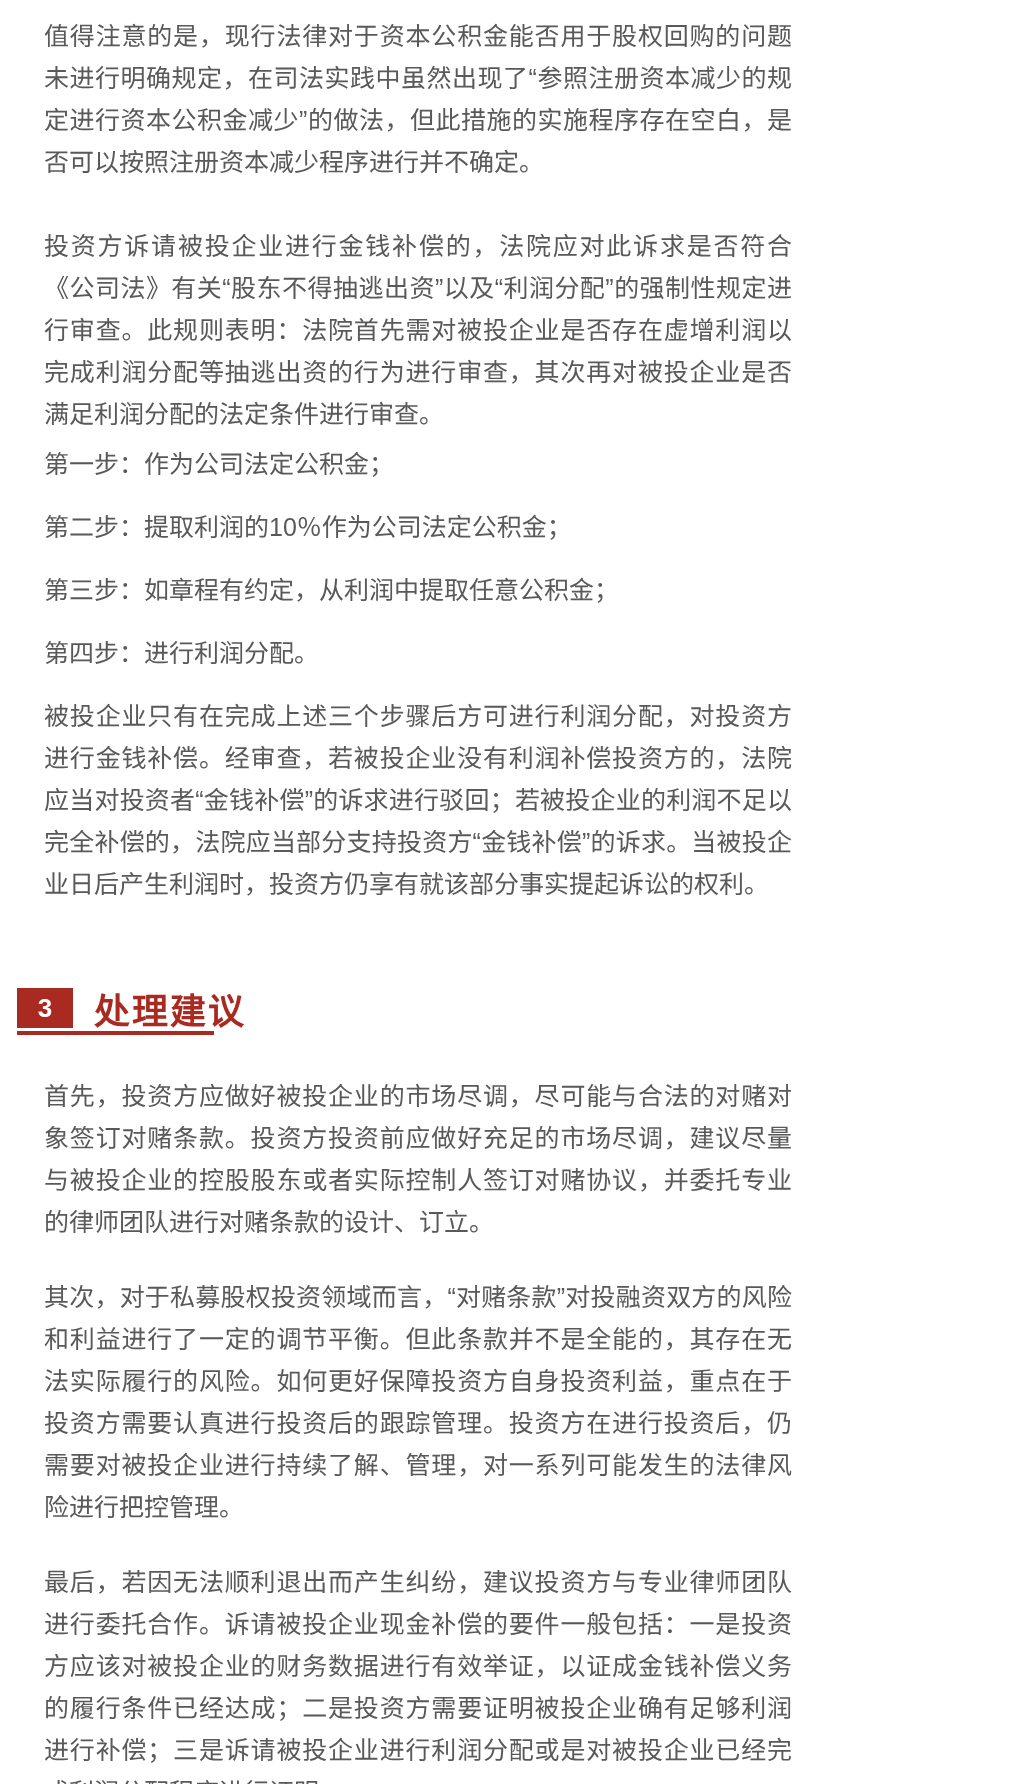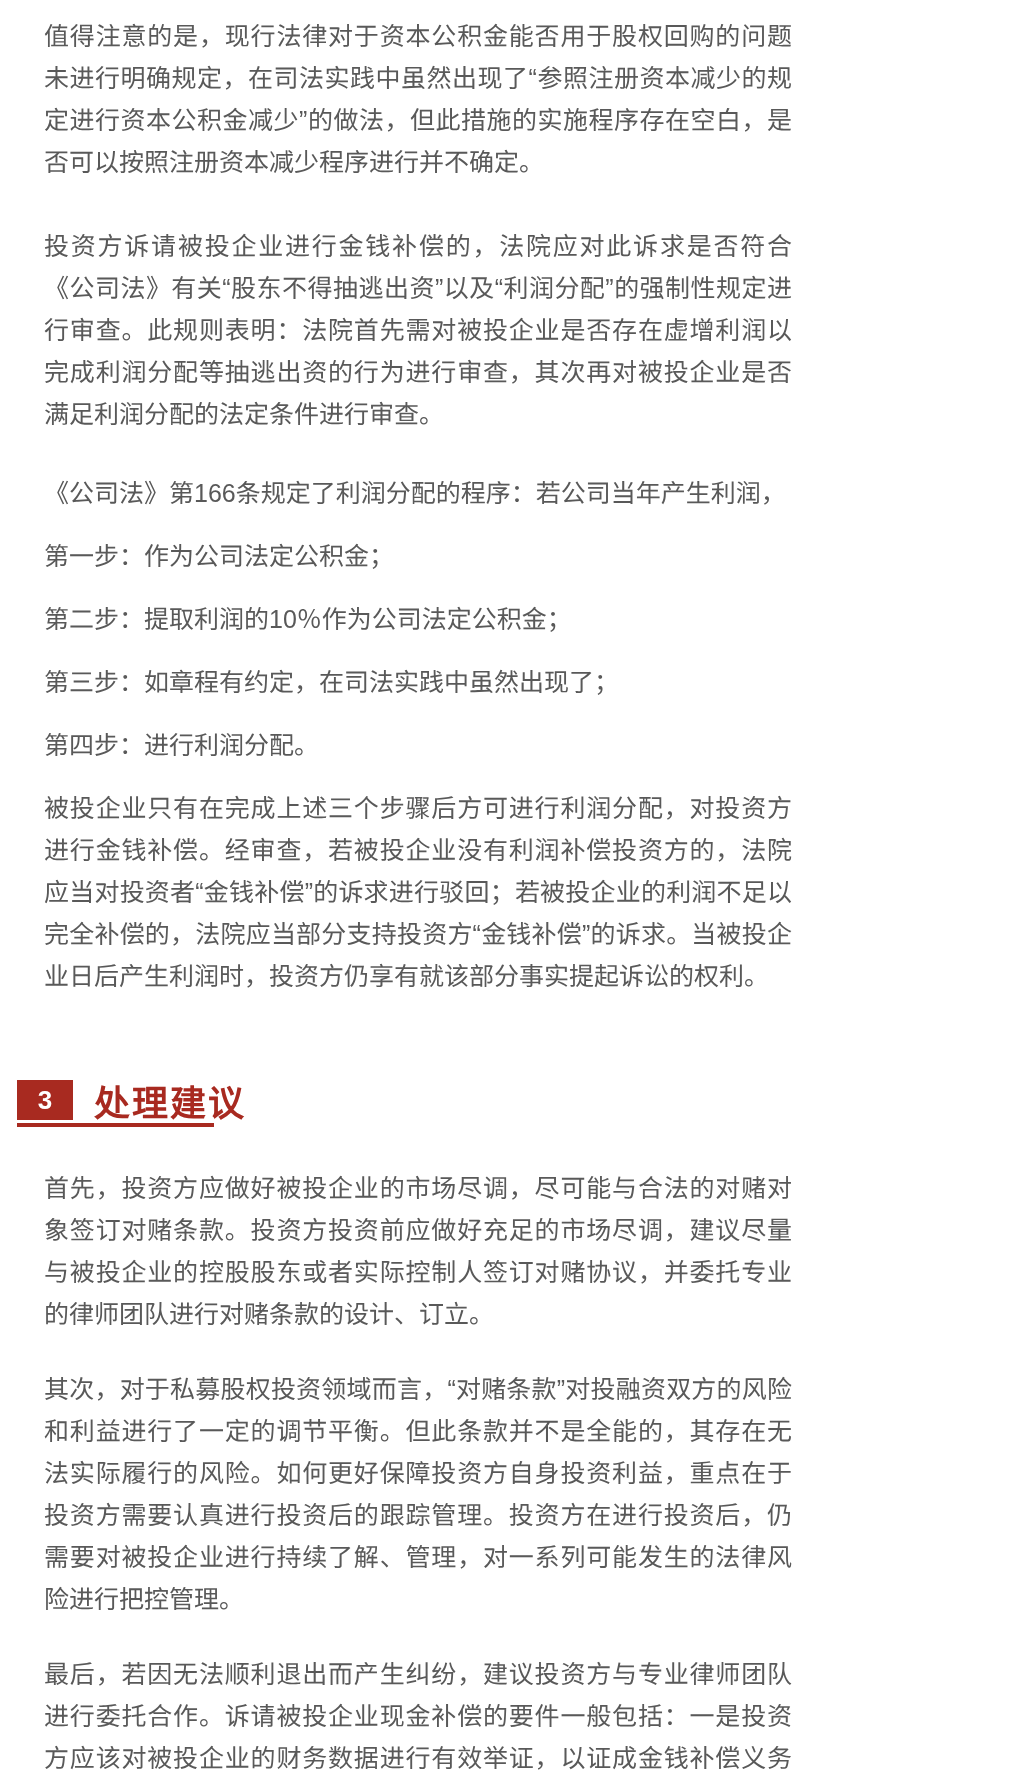--- a/index.html
+++ b/index.html
@@ -32,21 +32,21 @@
   .para.mb-83{margin-bottom:83px;}
   .para.mb-33{margin-bottom:33px;}
   .para.mb-0{margin-bottom:12px;}
   .subheading{
     font-size:26px;
     line-height:42px;
     font-weight:bold;
     color:var(--heading-text);
     margin:0 0 29px 0;
   }
-  .body-copy{margin-bottom:37px;}
+  .body-copy{margin-bottom:8px;}
   .step-line{margin-bottom:21px;}
   .section-header{
     margin-left:-27px;
     margin-bottom:40px;
   }
   .section-header-row{
     display:flex;
     align-items:center;
     height:40px;
   }
@@ -79,27 +79,26 @@
 </head>
 <body>
 
 <div class="page">
 
   <p class="para mb-42">值得注意的是，现行法律对于资本公积金能否用于股权回购的问题未进行明确规定，在司法实践中虽然出现了“参照注册资本减少的规定进行资本公积金减少”的做法，但此措施的实施程序存在空白，是否可以按照注册资本减少程序进行并不确定。</p>
 
 
   <p class="para body-copy">投资方诉请被投企业进行金钱补偿的，法院应对此诉求是否符合《公司法》有关“股东不得抽逃出资”以及“利润分配”的强制性规定进行审查。此规则表明：法院首先需对被投企业是否存在虚增利润以完成利润分配等抽逃出资的行为进行审查，其次再对被投企业是否满足利润分配的法定条件进行审查。</p>
 
-  <p class="para step-line">《公司法》第166条规定了利润分配的程序：若公司当年产生利润，</p>
 
   <p class="para step-line">第一步：作为公司法定公积金；</p>
 
   <p class="para step-line">第二步：提取利润的10％作为公司法定公积金；</p>
 
-  <p class="para step-line">第三步：如章程有约定，在司法实践中虽然出现了；</p>
+  <p class="para step-line">第三步：如章程有约定，从利润中提取任意公积金；</p>
 
   <p class="para step-line">第四步：进行利润分配。</p>
 
   <p class="para mb-83">被投企业只有在完成上述三个步骤后方可进行利润分配，对投资方进行金钱补偿。经审查，若被投企业没有利润补偿投资方的，法院应当对投资者“金钱补偿”的诉求进行驳回；若被投企业的利润不足以完全补偿的，法院应当部分支持投资方“金钱补偿”的诉求。当被投企业日后产生利润时，投资方仍享有就该部分事实提起诉讼的权利。</p>
 
   <div class="section-header">
     <div class="section-header-row">
       <div class="section-number-badge">3</div>
       <div class="section-title">处理建议</div>
     </div>

